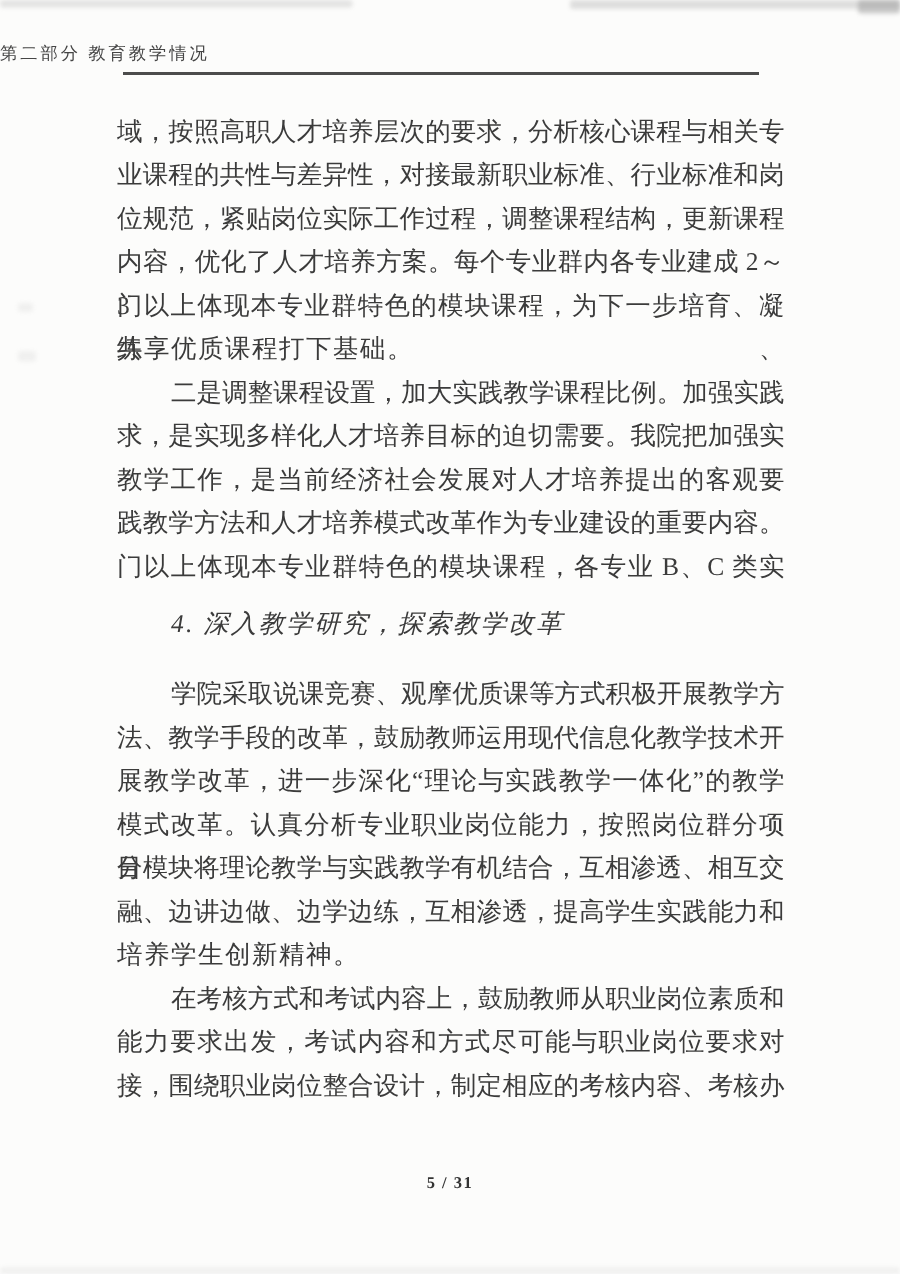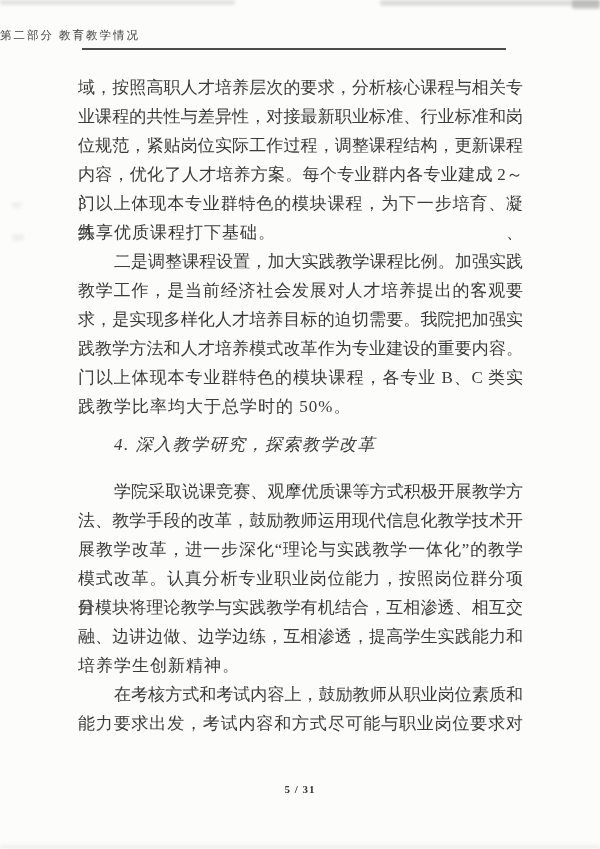--- a/index.html
+++ b/index.html
@@ -87,41 +87,41 @@
       <div class="line j">域，按照高职人才培养层次的要求，分析核心课程与相关专</div>
       <div class="line j">业课程的共性与差异性，对接最新职业标准、行业标准和岗</div>
       <div class="line j">位规范，紧贴岗位实际工作过程，调整课程结构，更新课程</div>
       <div class="line j">内容，优化了人才培养方案。每个专业群内各专业建成 2～3</div>
       <div class="line j">门以上体现本专业群特色的模块课程，为下一步培育、凝练、</div>
       <div class="line">共享优质课程打下基础。</div>
     </div>
 
     <div>
       <div class="line j indent">二是调整课程设置，加大实践教学课程比例。加强实践</div>
+      <div class="line j">求，是实现多样化人才培养目标的迫切需要。我院把加强实</div>
       <div class="line j">教学工作，是当前经济社会发展对人才培养提出的客观要</div>
-      <div class="line j">求，是实现多样化人才培养目标的迫切需要。我院把加强实</div>
       <div class="line j">践教学方法和人才培养模式改革作为专业建设的重要内容。</div>
       <div class="line j">门以上体现本专业群特色的模块课程，各专业 B、C 类实</div>
-      <div class="line">践教学比率均大于总学时的 50%。</div>
     </div>
 
     <div class="section-heading">4. 深入教学研究，探索教学改革</div>
 
     <div>
       <div class="line j indent">学院采取说课竞赛、观摩优质课等方式积极开展教学方</div>
       <div class="line j">法、教学手段的改革，鼓励教师运用现代信息化教学技术开</div>
       <div class="line j">展教学改革，进一步深化“理论与实践教学一体化”的教学</div>
       <div class="line j">模式改革。认真分析专业职业岗位能力，按照岗位群分项目、</div>
       <div class="line j">分模块将理论教学与实践教学有机结合，互相渗透、相互交</div>
       <div class="line j">融、边讲边做、边学边练，互相渗透，提高学生实践能力和</div>
       <div class="line">培养学生创新精神。</div>
     </div>
 
     <div>
       <div class="line j indent">在考核方式和考试内容上，鼓励教师从职业岗位素质和</div>
       <div class="line j">能力要求出发，考试内容和方式尽可能与职业岗位要求对</div>
+      <div class="line j">接，围绕职业岗位整合设计，制定相应的考核内容、考核办</div>
     </div>
 
   </div>
 
   <div class="footer">5 / 31</div>
 
 </div>
 
 </body></html>

